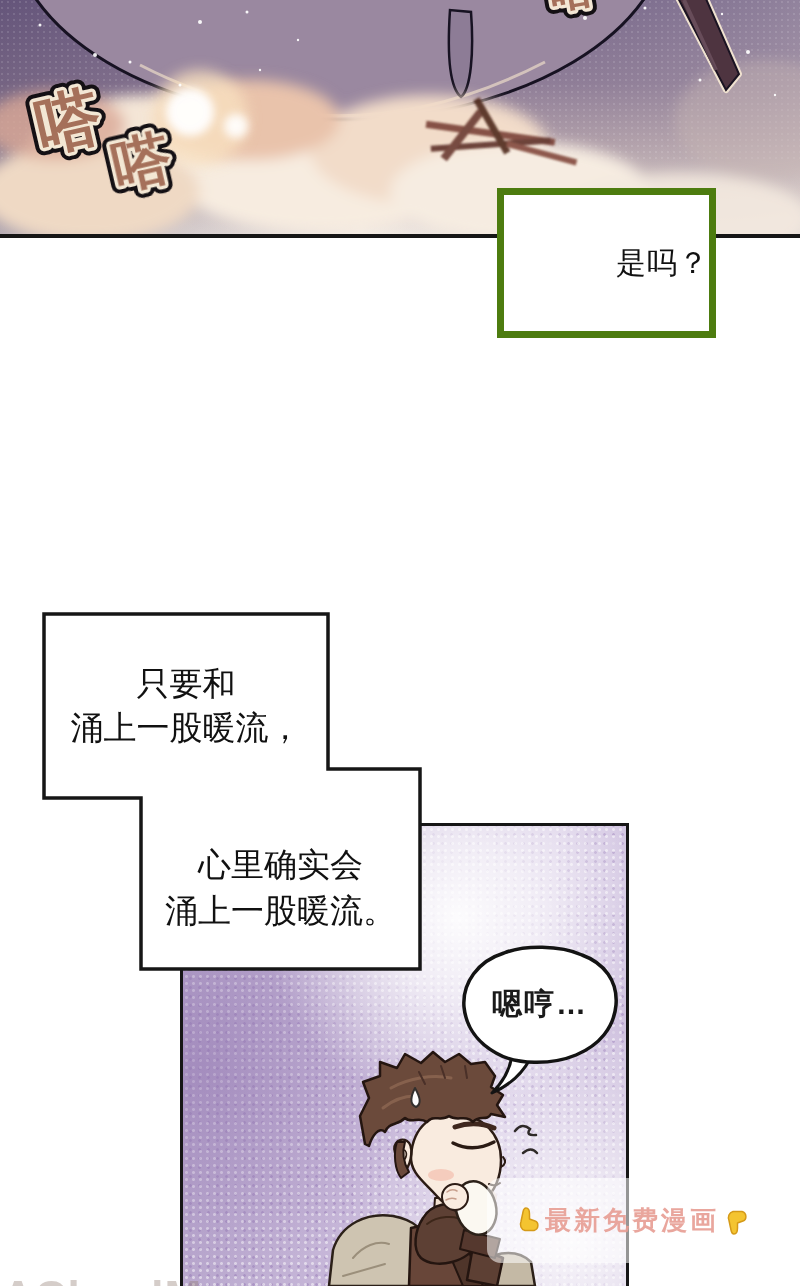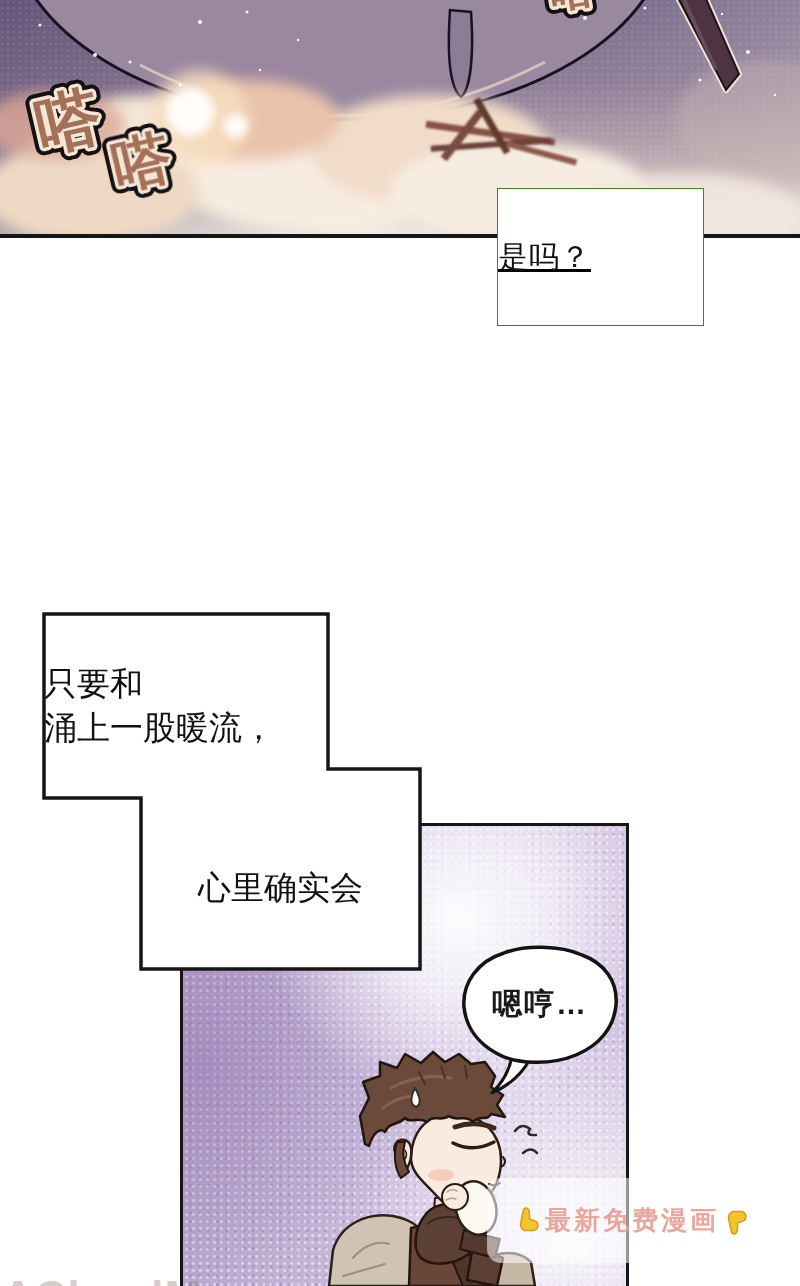--- a/index.html
+++ b/index.html
@@ -3,26 +3,26 @@
 <meta charset="utf-8">
 <style>
   html,body{margin:0;padding:0;background:#ffffff;}
   .page{position:relative;width:800px;height:1286px;background:#fff;overflow:hidden;
         font-family:"Liberation Sans",sans-serif;}
   
   .top-panel{position:absolute;left:0;top:0;width:800px;height:237px;z-index:1;}
   .top-panel-border{position:absolute;left:0;top:234px;width:800px;height:4px;background:#161616;z-index:2;}
   
   .box-a{position:absolute;left:497px;top:188px;width:205px;height:136px;background:#fff;
-         border:1px solid #4d7c0f;z-index:3;display:flex;align-items:center;justify-content:flex-start;text-decoration:underline;}
+         border:7px solid #4d7c0f;z-index:3;display:flex;align-items:center;justify-content:flex-end;}
   .box-a .t{font-size:30px;color:#111;letter-spacing:1px;}
   
   .union-wrap{position:absolute;left:40px;top:610px;width:390px;height:369px;z-index:3;}
   .box-b-text{position:absolute;left:44px;top:614px;width:284px;height:184px;z-index:4;
-              display:flex;flex-direction:column;justify-content:center;}
+              display:flex;flex-direction:column;align-items:center;justify-content:center;}
   .box-c-text{position:absolute;left:141px;top:769px;width:279px;height:200px;z-index:4;padding-top:0;
               display:flex;flex-direction:column;align-items:center;justify-content:center;}
   .box-b-text .l,.box-c-text .l{font-size:33px;line-height:44px;color:#111;white-space:nowrap;}
   .box-c-text .l{margin-top:2px;}
   .box-c-text{box-sizing:border-box;padding-top:36px;}
   
   .bottom-panel{position:absolute;left:180px;top:823px;width:449px;height:463px;z-index:1;
     border-top:3px solid #161616;border-left:3px solid #161616;border-right:3px solid #161616;
     box-sizing:border-box;overflow:hidden;
     background:
@@ -180,20 +180,21 @@
 
   <svg class="union-wrap" viewBox="0 0 390 369">
     <path d="M4,4 L288,4 L288,159 L380,159 L380,359 L101,359 L101,188 L4,188 Z" fill="#ffffff" stroke="#161616" stroke-width="3.5"></path>
   </svg>
   <div class="box-b-text">
     <div class="l">只要和</div>
     <div class="l">涌上一股暖流，</div>
   </div>
   <div class="box-c-text">
     <div class="l">心里确实会</div>
+    <div class="l">涌上一股暖流。</div>
   </div>
 
   <div class="bottom-panel">
     <svg class="char-svg" width="449" height="460" viewBox="0 0 449 460">
 
       <g fill="none" stroke="#2f2a28" stroke-width="2.5" stroke-linecap="round">
         <path d="M332,305 q7,-9 15,-2 q-5,7 6,6"></path>
         <path d="M340,327 q8,-7 14,0"></path>
       </g>
 

